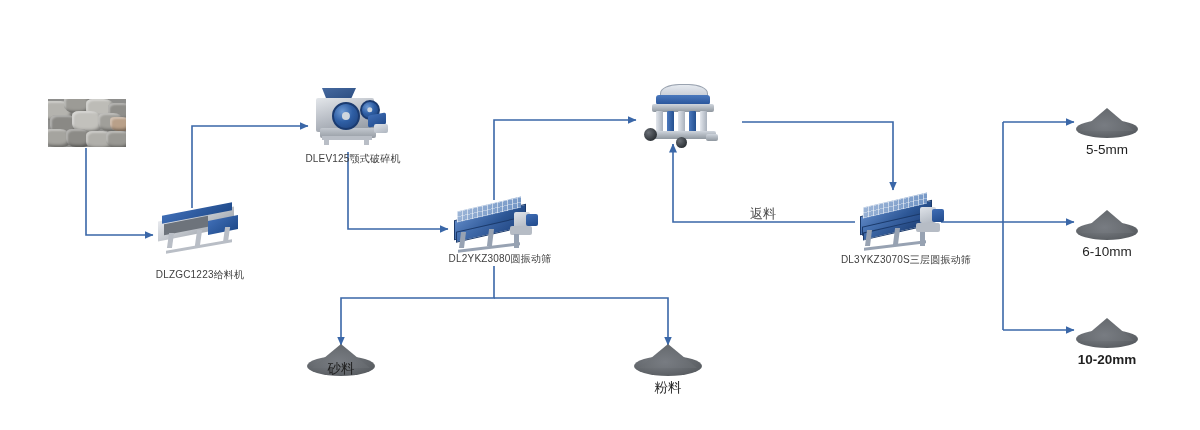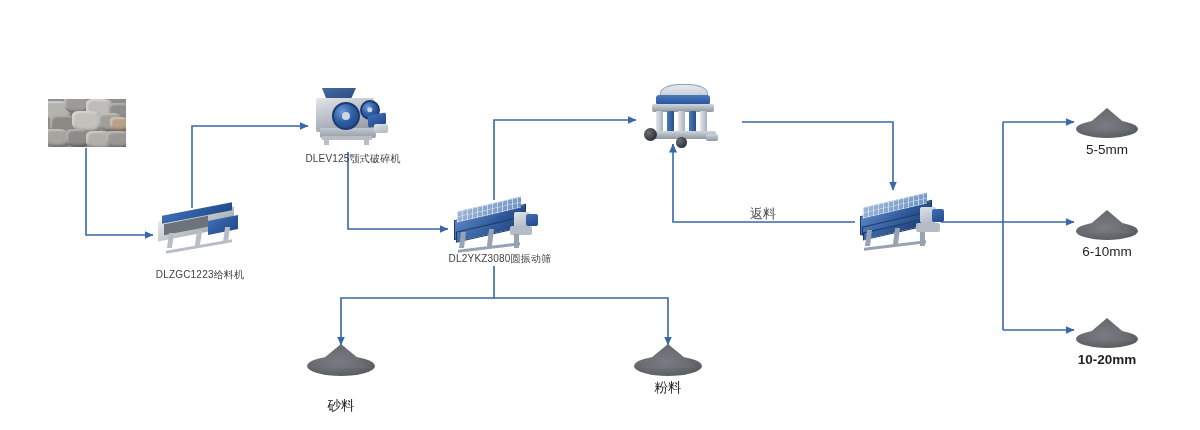--- a/index.html
+++ b/index.html
@@ -317,28 +317,29 @@
     <div class="deck" style="left:4px;  top:27px; width:66px; height:7px;  background:linear-gradient(150deg,#4a76b6,#1f4481);"></div>
     <div class="deck" style="left:5px;  top:33px; width:64px; height:6px;  background:linear-gradient(150deg,#3f6bab,#1a3b72);"></div>
     <div class="motor-box" style="left:62px; top:15px; width:16px; height:16px;"></div>
     <div class="motor-blue" style="left:74px; top:17px; width:12px; height:13px;"></div>
     <div class="motor-box" style="left:58px; top:31px; width:24px; height:9px; background:#b6bcc5;"></div>
     <div class="deck-leg" style="left:8px;  top:38px; width:5px; height:16px; transform:skewX(-7deg);"></div>
     <div class="deck-leg" style="left:36px; top:36px; width:5px; height:17px; transform:skewX(-7deg);"></div>
     <div class="deck-leg" style="left:62px; top:40px; width:5px; height:14px;"></div>
     <div class="deck-leg" style="left:6px;  top:52px; width:62px; height:3px; transform:skewY(-7deg);"></div>
   </div>
+  <div class="node-label" style="left:781px; top:253px; width:250px;">DL3YKZ3070S三层圆振动筛</div>
 
   <div class="flow-note" style="left:718px; top:205px;margin-left:32px;">返料</div>
 
   <div class="pile" style="left:307px; top:344px; width:68px; height:32px;">
     <div class="ell" style="width:68px; height:20px;"></div>
     <div class="cap" style="bottom:8px; width:58px; height:24px;"></div>
   </div>
-  <div class="pile-label" style="left:291px; top:397px; width:100px;">砂料</div>
+  <div class="pile-label" style="left:291px; top:360px; width:100px;">砂料</div>
 
   <div class="pile" style="left:634px; top:344px; width:68px; height:32px;">
     <div class="ell" style="width:68px; height:20px;"></div>
     <div class="cap" style="bottom:8px; width:58px; height:24px;"></div>
   </div>
   <div class="pile-label" style="left:618px; top:379px; width:100px;">粉料</div>
 
   <div class="pile" style="left:1076px; top:108px; width:62px; height:30px;">
     <div class="ell" style="width:62px; height:18px;"></div>
     <div class="cap" style="bottom:7px; width:54px; height:23px;"></div>

